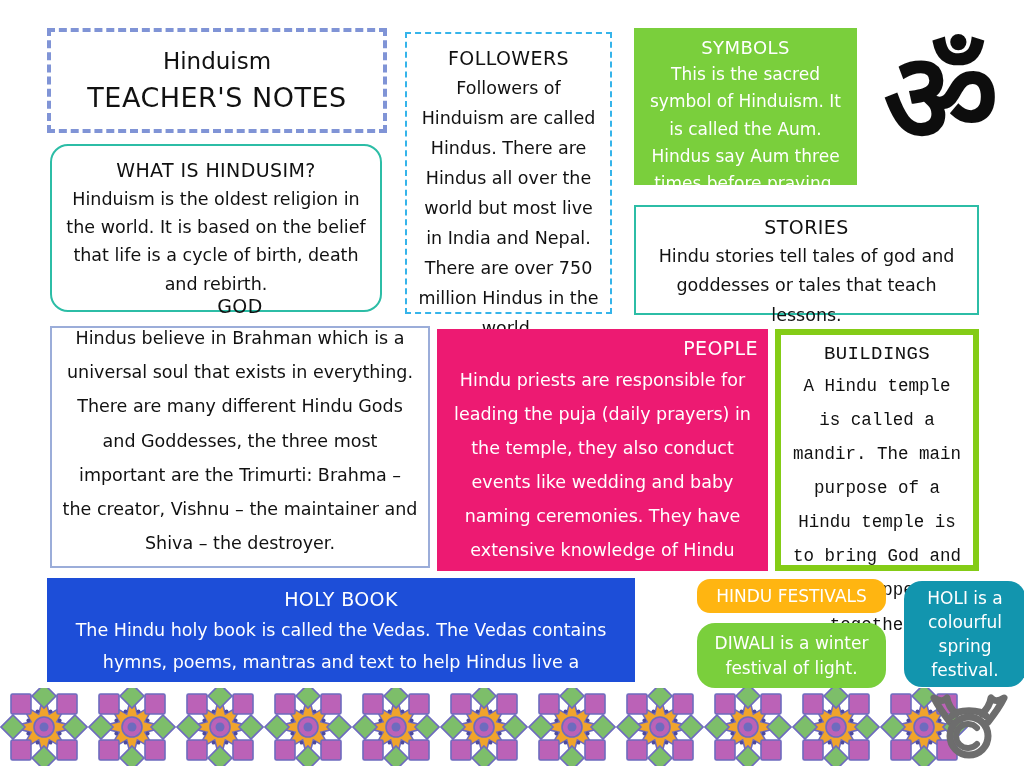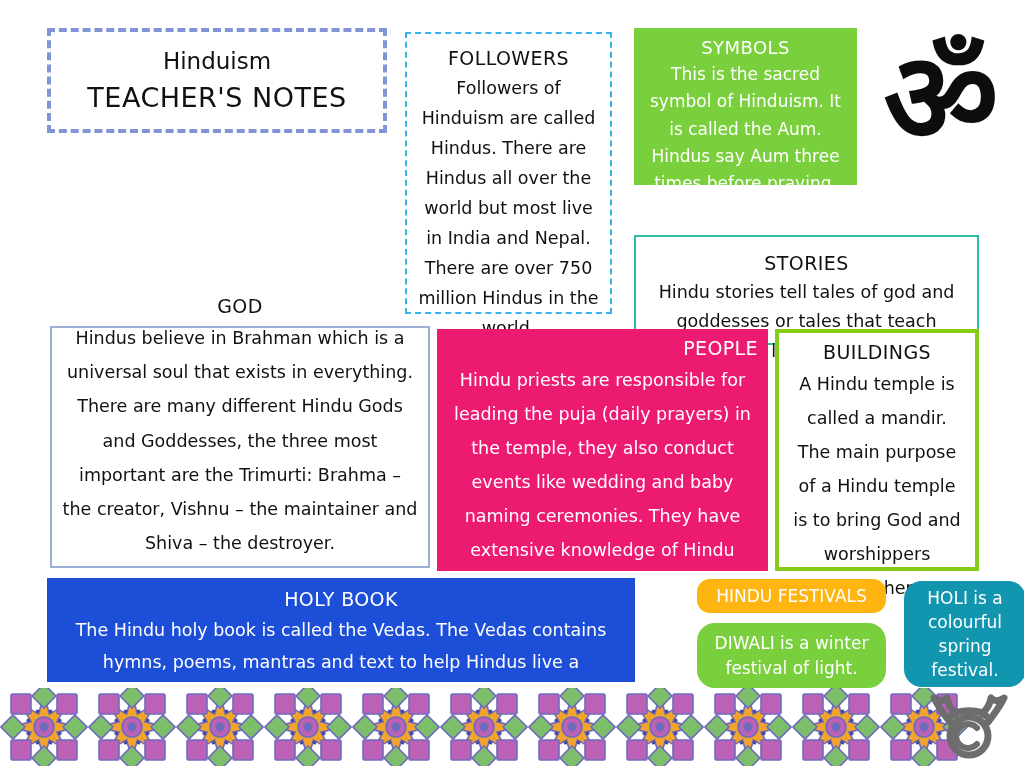--- a/index.html
+++ b/index.html
@@ -96,22 +96,21 @@
     line-height: 1;
     color: #0d0d0d;
     font-weight: 700;
   }
 
   
   #stories-box {
     left: 634px; top: 205px; width: 345px; height: 110px;
     border: 2.5px solid #2cbda6;
     justify-content: flex-start;
-    padding-top: 14px;
-    margin-top: 30px;
+    padding-top: 8px;
   }
   #stories-box .body { line-height: 1.7; }
 
   
   #god-box {
     left: 50px; top: 326px; width: 380px; height: 242px;
     border: 2px solid #9badd9;
     justify-content: flex-end;
     padding-top: 7px;
   }
@@ -123,23 +122,24 @@
     background: #ED1A72;
     justify-content: flex-start;
     padding-top: 7px;
     align-items: flex-end;
   }
   #people-box .body { font-size: 17.5px; line-height: 1.95; }
 
   
   #buildings-box {
     left: 775px; top: 329px; width: 204px; height: 242px;
-    border: 4px solid #84cc16;
+    border: 6px solid #84cc16;
     justify-content: flex-start;
     padding-top: 7px;
+    font-family: Liberation Mono, monospace;
   }
   #buildings-box .body { font-size: 17.5px; line-height: 1.95; }
 
   
   #holybook-box {
     left: 47px; top: 578px; width: 588px; height: 104px;
     background: #1d4ed8;
     justify-content: flex-start;
     padding-top: 9px;
   }
@@ -194,20 +194,24 @@
 </head>
 <body>
 
 <div id="poster">
 
   <div class="card" id="title-box">
     <div class="title-line1">Hinduism</div>
     <div class="title-line2">TEACHER'S NOTES</div>
   </div>
 
+  <div class="card" id="whatis-box">
+    <div class="heading">WHAT IS HINDUSIM?</div>
+    <div class="body">Hinduism is the oldest religion in the world. It is based on the belief that life is a cycle of birth, death and rebirth.</div>
+  </div>
 
   <div class="card" id="followers-box">
     <div class="heading">FOLLOWERS</div>
     <div class="body">Followers of Hinduism are called Hindus. There are Hindus all over the world but most live in India and Nepal. There are over 750 million Hindus in the world.</div>
   </div>
 
   <div class="card filled" id="symbols-box">
     <div class="heading">SYMBOLS</div>
     <div class="body">This is the sacred symbol of Hinduism. It is called the Aum. Hindus say Aum three times before praying.</div>
   </div>

